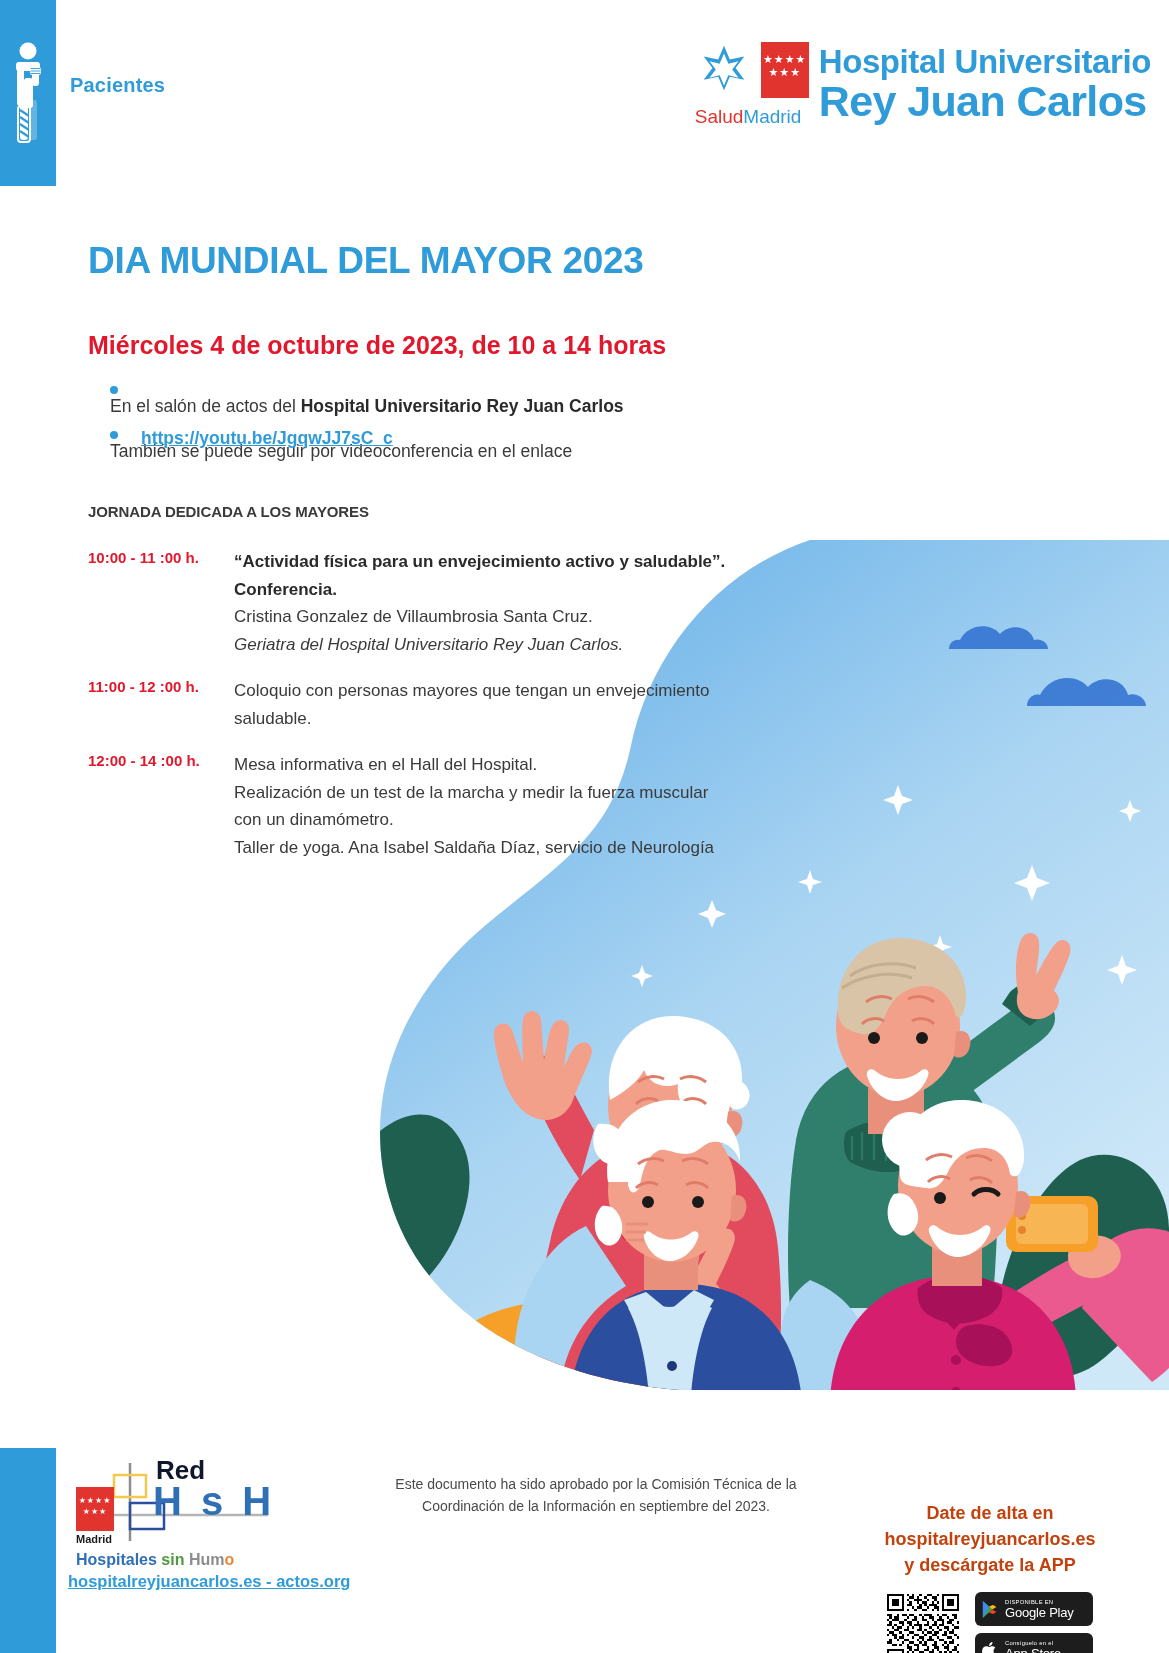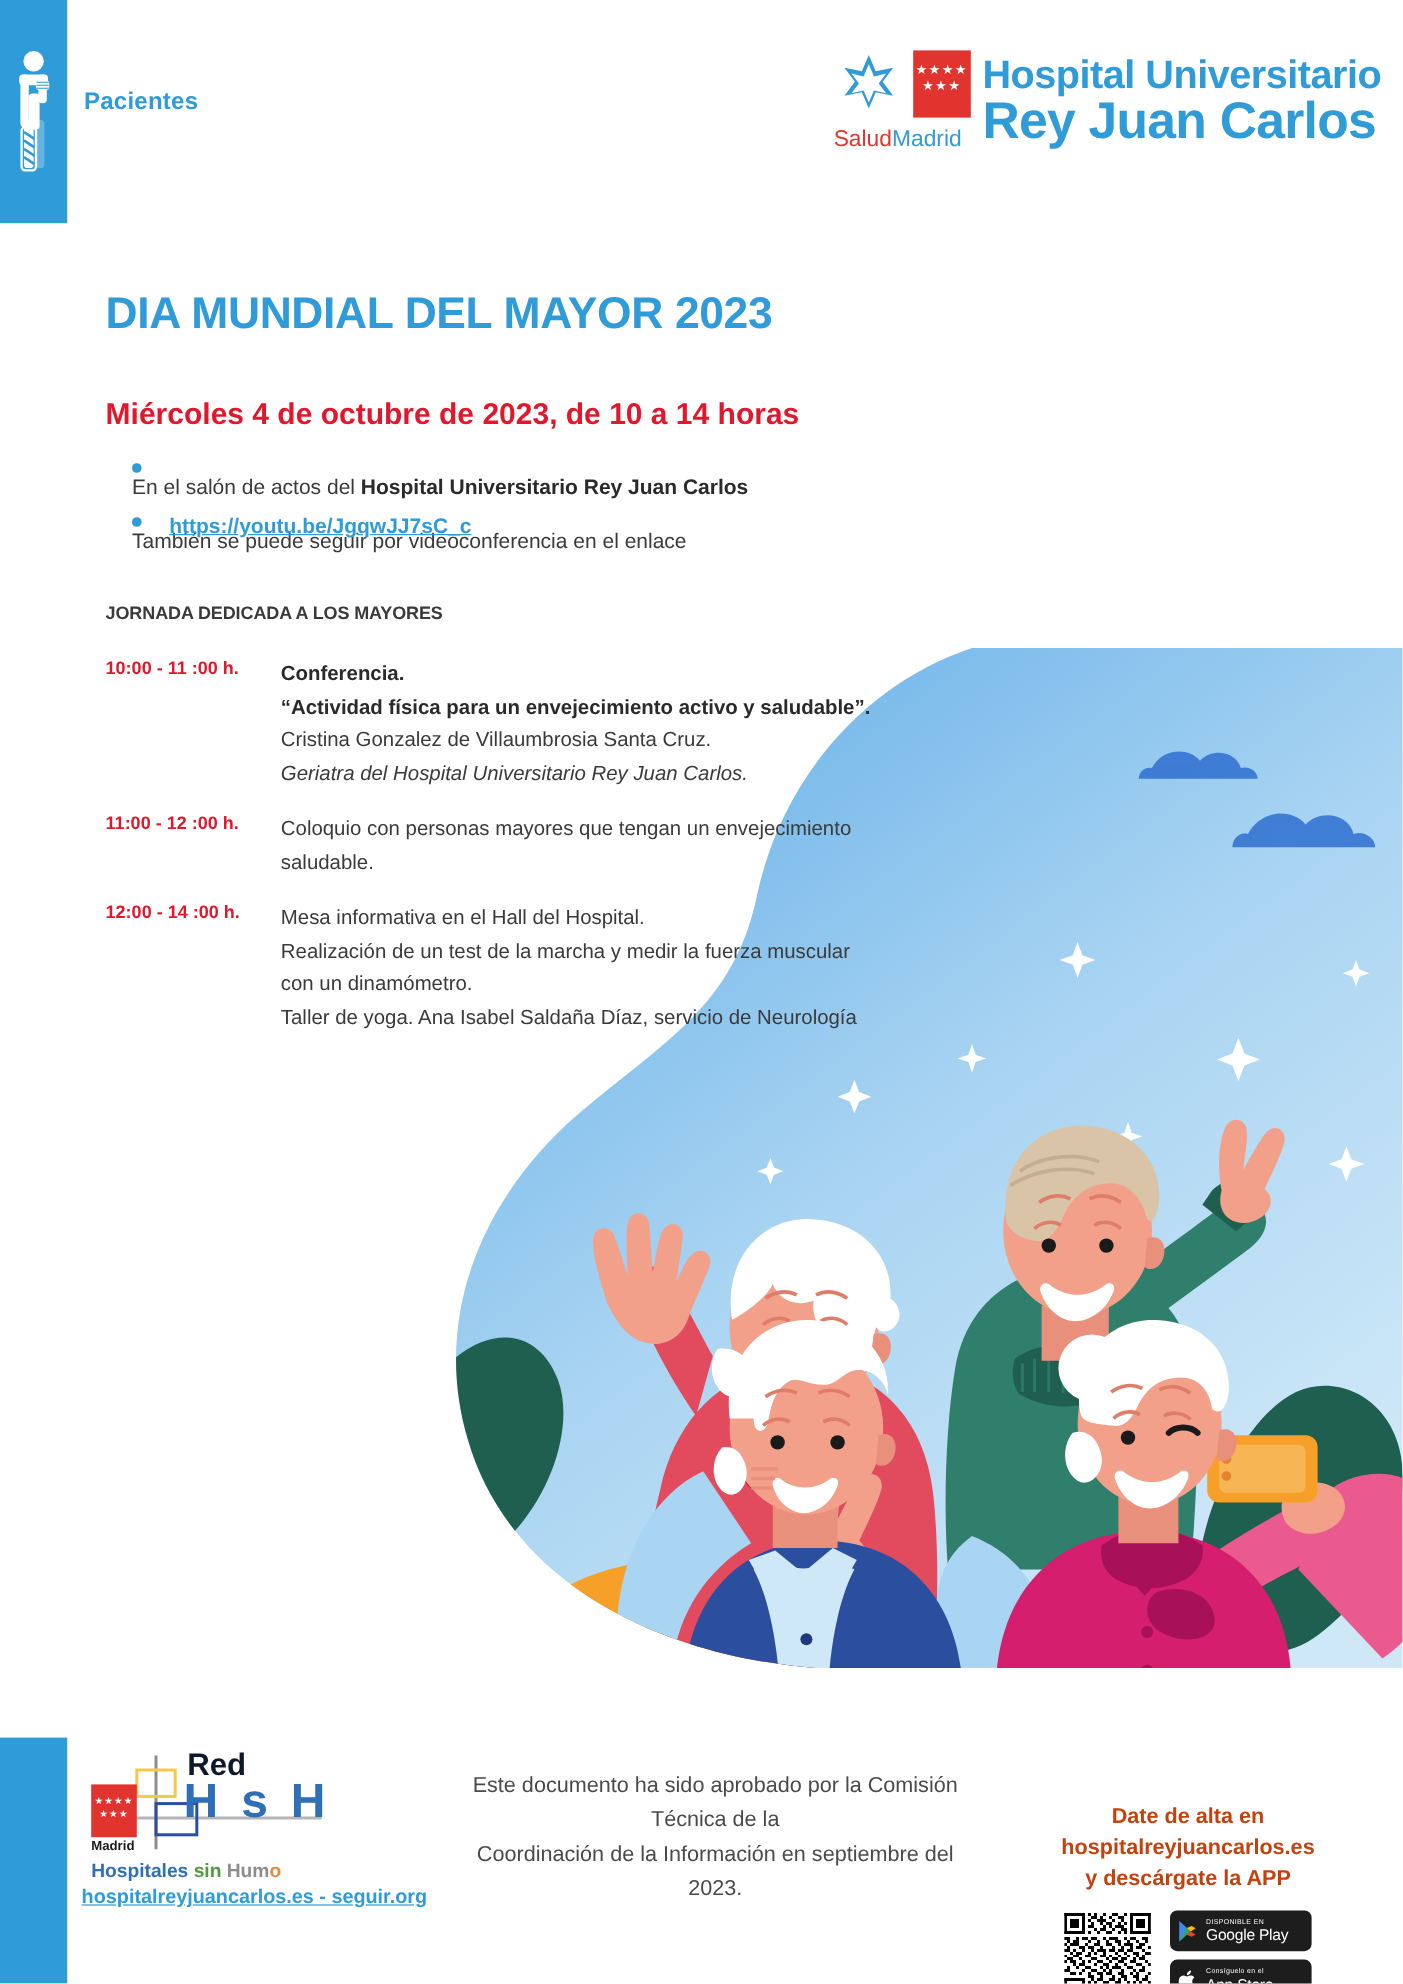--- a/index.html
+++ b/index.html
@@ -103,21 +103,21 @@
   .redhsh .tagline .t-hu{color:#8d8d8d;}
   .redhsh .tagline .t-o{color:#e8873a;}
 
   .site-line{
     position:absolute;left:68px;top:1572px;
     font-size:16.5px;font-weight:bold;color:#2f9bd8;
   }
 
   .approval{
     position:absolute;left:376px;top:1473px;width:440px;text-align:center;
-    font-size:18px;line-height:1.6;color:#4a4a4a;
+    font-size:14px;line-height:1.6;color:#4a4a4a;
   }
 
   .app-block{position:absolute;left:830px;top:1468px;width:320px;text-align:center;}
   .app-head{font-size:18px;font-weight:bold;color:#c2410c;line-height:1.45;margin-top:32px;}
   .badges-row{display:flex;align-items:center;justify-content:center;gap:16px;margin-top:14px;}
   .qr{width:72px;height:72px;flex:none;}
   .badges{display:flex;flex-direction:column;gap:7px;}
   .badge{
     width:118px;height:34px;background:#1d1d1d;border-radius:6px;
     display:flex;align-items:center;padding:0 7px;box-sizing:border-box;color:#fff;
@@ -366,22 +366,22 @@
     </div>
   </div>
   <a class="link" href="#">https://youtu.be/JgqwJJ7sC_c</a>
 
   <div class="section-head">JORNADA DEDICADA A LOS MAYORES</div>
 
   <div class="agenda">
     <div class="agenda-item">
       <div class="agenda-time">10:00 - 11 :00 h.</div>
       <div class="agenda-body">
+        <div class="b">“Actividad física para un envejecimiento activo y saludable”.</div>
         <div class="b">Conferencia.</div>
-        <div class="b">“Actividad física para un envejecimiento activo y saludable”.</div>
         <div>Cristina Gonzalez de Villaumbrosia Santa Cruz.</div>
         <div class="i">Geriatra del Hospital Universitario Rey Juan Carlos.</div>
       </div>
     </div>
     <div class="agenda-item">
       <div class="agenda-time">11:00 - 12 :00 h.</div>
       <div class="agenda-body">
         <div>Coloquio con  personas mayores que tengan un envejecimiento</div>
         <div>saludable.</div>
       </div>
@@ -409,21 +409,21 @@
     <div class="mini-flag">
       <div class="stars">★★★★</div>
       <div class="stars" style="top:21px;">★★★</div>
     </div>
     <div class="madrid-mini">Madrid</div>
     <div class="red-word">Red</div>
     <div class="hsh">H s H</div>
     <div class="tagline"><span class="t-h">Hospitales </span><span class="t-s">sin </span><span class="t-hu">Hum</span><span class="t-o">o</span></div>
   </div>
 
-  <a class="site-line" href="#">hospitalreyjuancarlos.es - seguir.org</a>
+  <a class="site-line" href="#">hospitalreyjuancarlos.es - actos.org</a>
 
   <div class="approval">
     <div>Este documento ha sido aprobado por la Comisión Técnica de la</div>
     <div>Coordinación de la Información en septiembre del 2023.</div>
   </div>
 
   <div class="app-block">
     <div class="app-head">
       <div>Date de alta en hospitalreyjuancarlos.es</div>
       <div>y descárgate la APP</div>

